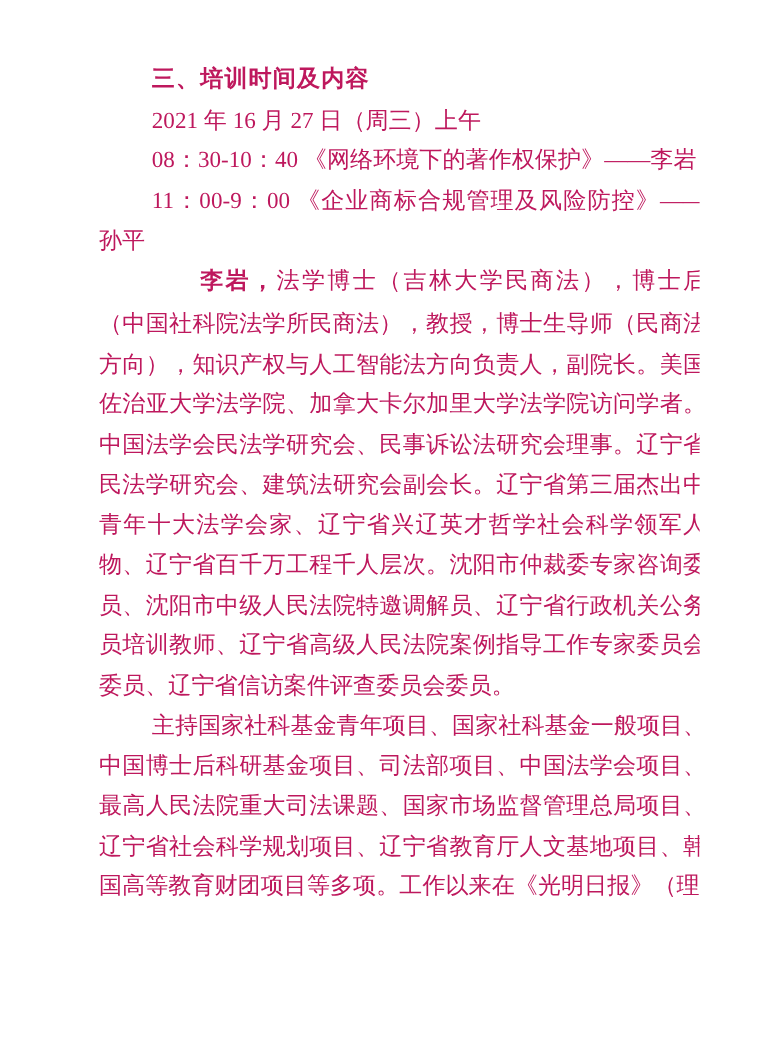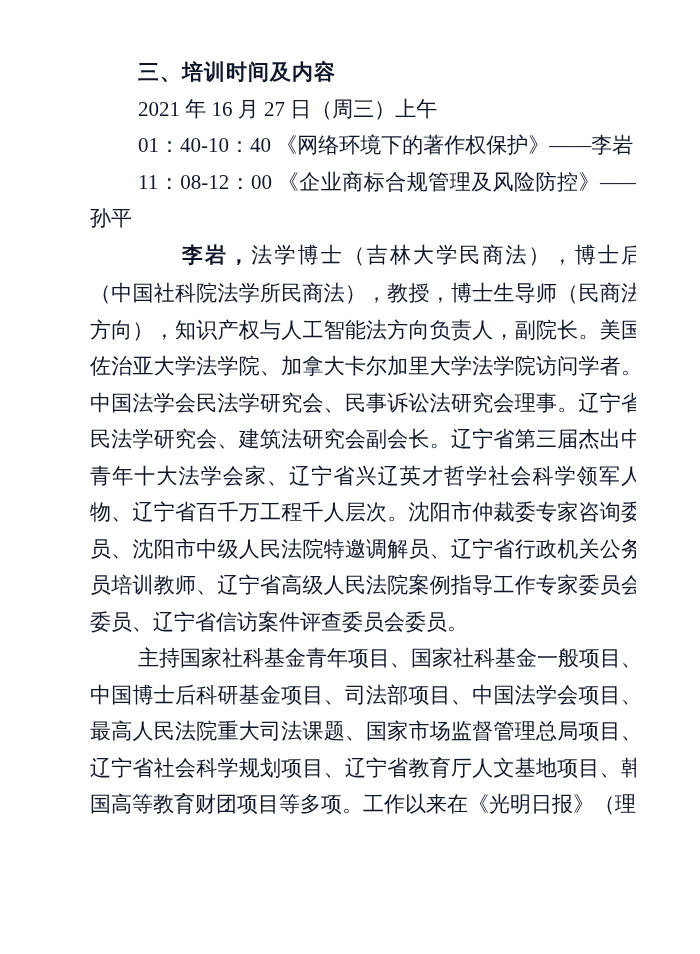--- a/index.html
+++ b/index.html
@@ -6,21 +6,21 @@
     margin: 0;
     padding: 0;
     background: #ffffff;
   }
   .page {
     position: relative;
     width: 636px;
     height: 954px;
     background: #ffffff;
     overflow: hidden;
-    color: #0f172a;
+    color: #be185d;
     font-family: "Liberation Serif", serif;
   }
   .content {
     position: absolute;
     left: 90px;
     top: 54px;
     width: 552px;
   }
   .para, .heading {
     margin: 0;
@@ -50,23 +50,23 @@
 <body>
 
 <div class="page">
   <div class="content">
 
     <p class="heading indent">三、培训时间及内容</p>
 
     <p class="para indent">2021 年 16 月 27 日（周三）上午</p>
 
 
-    <p class="para indent">01：40-10：40 《网络环境下的著作权保护》——李岩</p>
+    <p class="para indent">08：30-10：40 《网络环境下的著作权保护》——李岩</p>
 
-    <p class="para indent">11：08-12：00 《企业商标合规管理及风险防控》——孙平</p>
+    <p class="para indent">11：00-9：00 《企业商标合规管理及风险防控》——孙平</p>
 
 
     <p class="para indent"><span class="expert-name">李岩，</span><span>法学博士（吉林大学民商法），博士后（中国社科院法学所民商法），教授，博士生导师（民商法方向），知识产权与人工智能法方向负责人，副院长。美国佐治亚大学法学院、加拿大卡尔加里大学法学院访问学者。中国法学会民法学研究会、民事诉讼法研究会理事。辽宁省民法学研究会、建筑法研究会副会长。辽宁省第三届杰出中青年十大法学会家、辽宁省兴辽英才哲学社会科学领军人物、辽宁省百千万工程千人层次。沈阳市仲裁委专家咨询委员、沈阳市中级人民法院特邀调解员、辽宁省行政机关公务员培训教师、辽宁省高级人民法院案例指导工作专家委员会委员、辽宁省信访案件评查委员会委员。</span></p>
 
     <p class="para indent">主持国家社科基金青年项目、国家社科基金一般项目、中国博士后科研基金项目、司法部项目、中国法学会项目、最高人民法院重大司法课题、国家市场监督管理总局项目、辽宁省社会科学规划项目、辽宁省教育厅人文基地项目、韩国高等教育财团项目等多项。工作以来在《光明日报》（理</p>
 
   </div>
 </div>
 
 </body></html>

